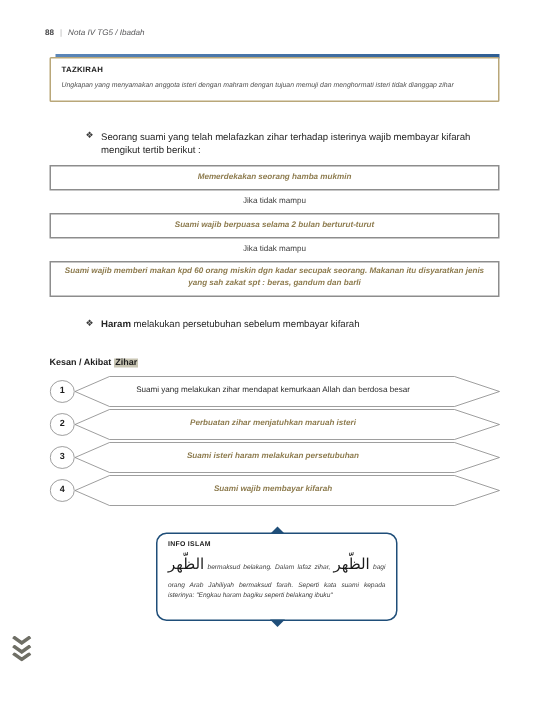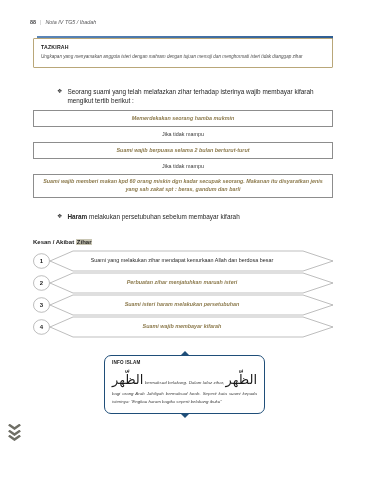--- a/index.html
+++ b/index.html
@@ -274,21 +274,21 @@
     right: 7px;
     top: 13px;
     font-size: 4.4px;
     font-style: italic;
     color: #3d3d3d;
     line-height: 1.65;
     text-align: justify;
   }
   .ar {
     font-family: "DejaVu Sans", sans-serif;
-    font-size: 13px;
+    font-size: 10px;
     font-style: normal;
     direction: rtl;
     unicode-bidi: isolate;
     color: #1a1a1a;
   }
   .info-tab {
     position: absolute;
     left: 50%;
     transform: translateX(-50%);
     width: 0; height: 0;

